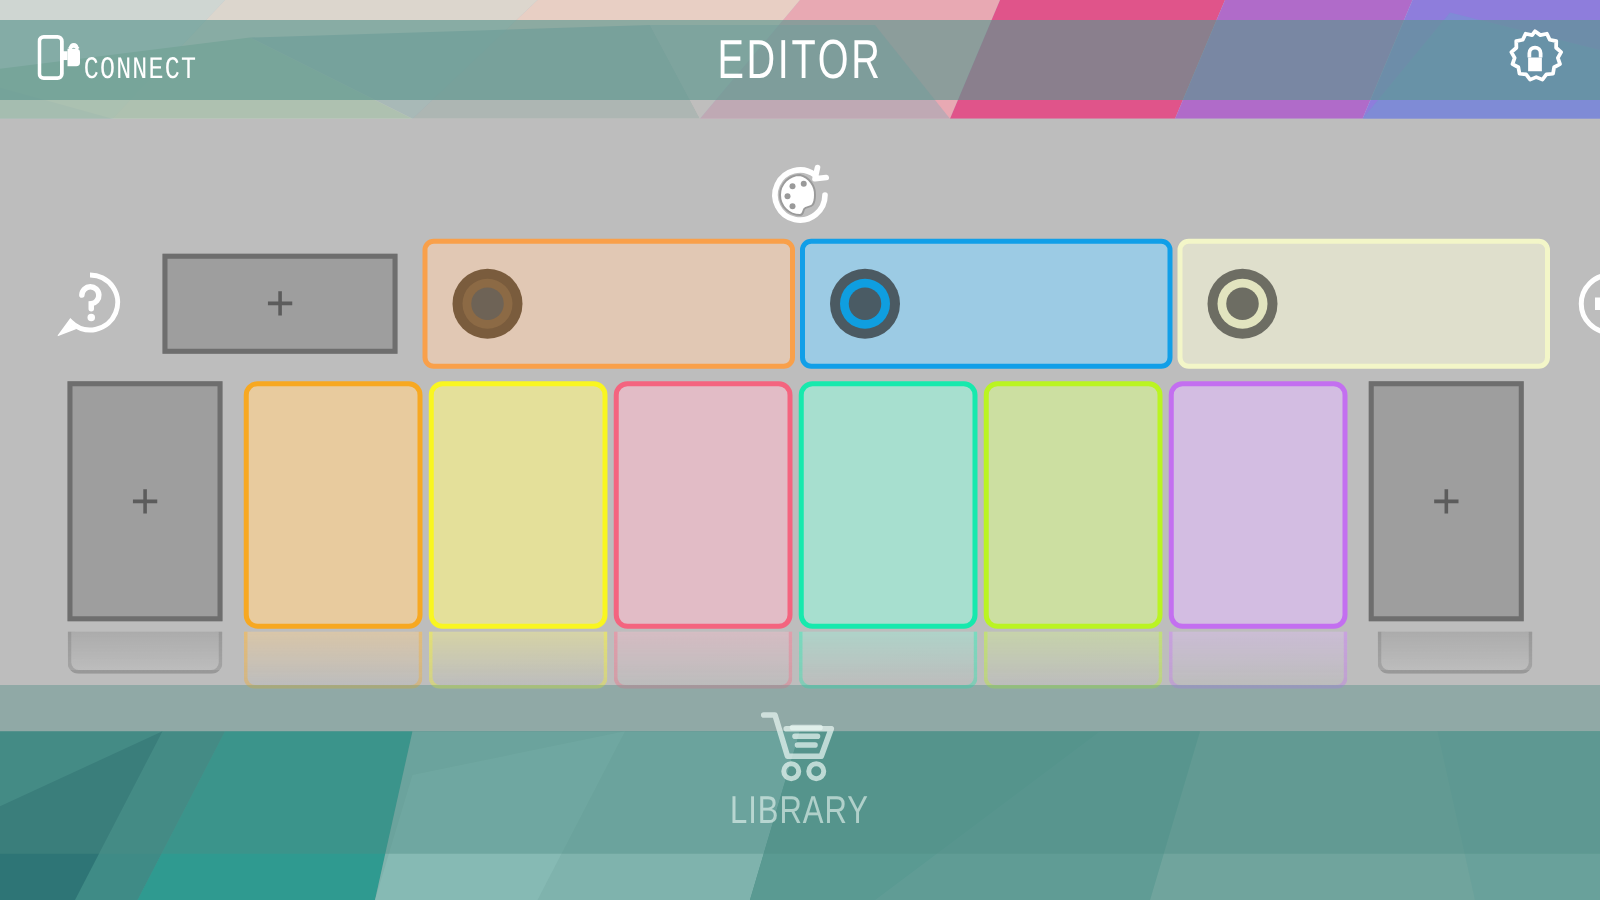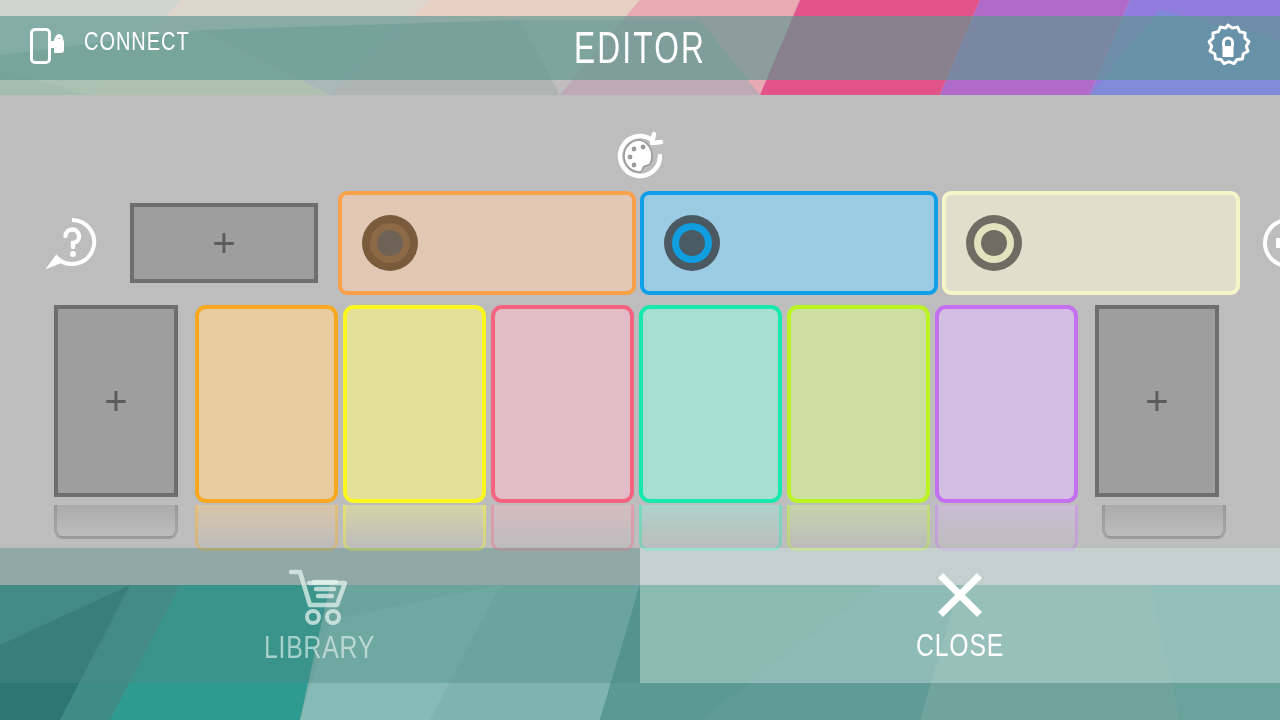--- a/index.html
+++ b/index.html
@@ -24,22 +24,22 @@
 
   
   .header {
     position: absolute; top: 16px; left: 0;
     width: 1280px; height: 64px;
     background: rgba(92,150,142,0.66);
     display: flex; align-items: center;
     z-index: 5;
   }
   .connect-btn {
-    display: flex; align-items: flex-start; gap: 20px;
-    margin-left: 30px; cursor: pointer;
+    display: flex; align-items: flex-end; gap: 3px;
+    margin-left: 30px; cursor: pointer; font-family: Liberation Mono, monospace;
   }
   .connect-label {
     color: #ffffff;
     font-size: 25px;
     letter-spacing: 1.2px;
     font-weight: 400;
     transform: scaleX(0.80);
     transform-origin: left center;
     white-space: nowrap;
   }
@@ -341,24 +341,16 @@
         <svg width="74" height="62" viewBox="0 0 74 62">
           <path d="M8 6 h9 l10 33 h27 l8-22 h-36" fill="none" stroke="rgba(232,245,241,0.72)" stroke-width="4.5" stroke-linecap="round" stroke-linejoin="round"></path>
           <path d="M31 16 h22 M33 23 h18 M35 30 h14" stroke="rgba(232,245,241,0.72)" stroke-width="4.5" stroke-linecap="round"></path>
           <circle cx="30" cy="51" r="6" fill="none" stroke="rgba(232,245,241,0.72)" stroke-width="4"></circle>
           <circle cx="50" cy="51" r="6" fill="none" stroke="rgba(232,245,241,0.72)" stroke-width="4"></circle>
         </svg>
       </span>
       <span class="lbl">LIBRARY</span>
     </div>
 
-    <div class="tool active">
-      <span class="ic">
-        <svg width="62" height="58" viewBox="0 0 62 58">
-          <path d="M14 10 L48 44 M48 10 L14 44" stroke="#ffffff" stroke-width="7" stroke-linecap="square"></path>
-        </svg>
-      </span>
-      <span class="lbl">CLOSE</span>
-    </div>
 
 
   </div>
 </div>
 
 </body></html>

